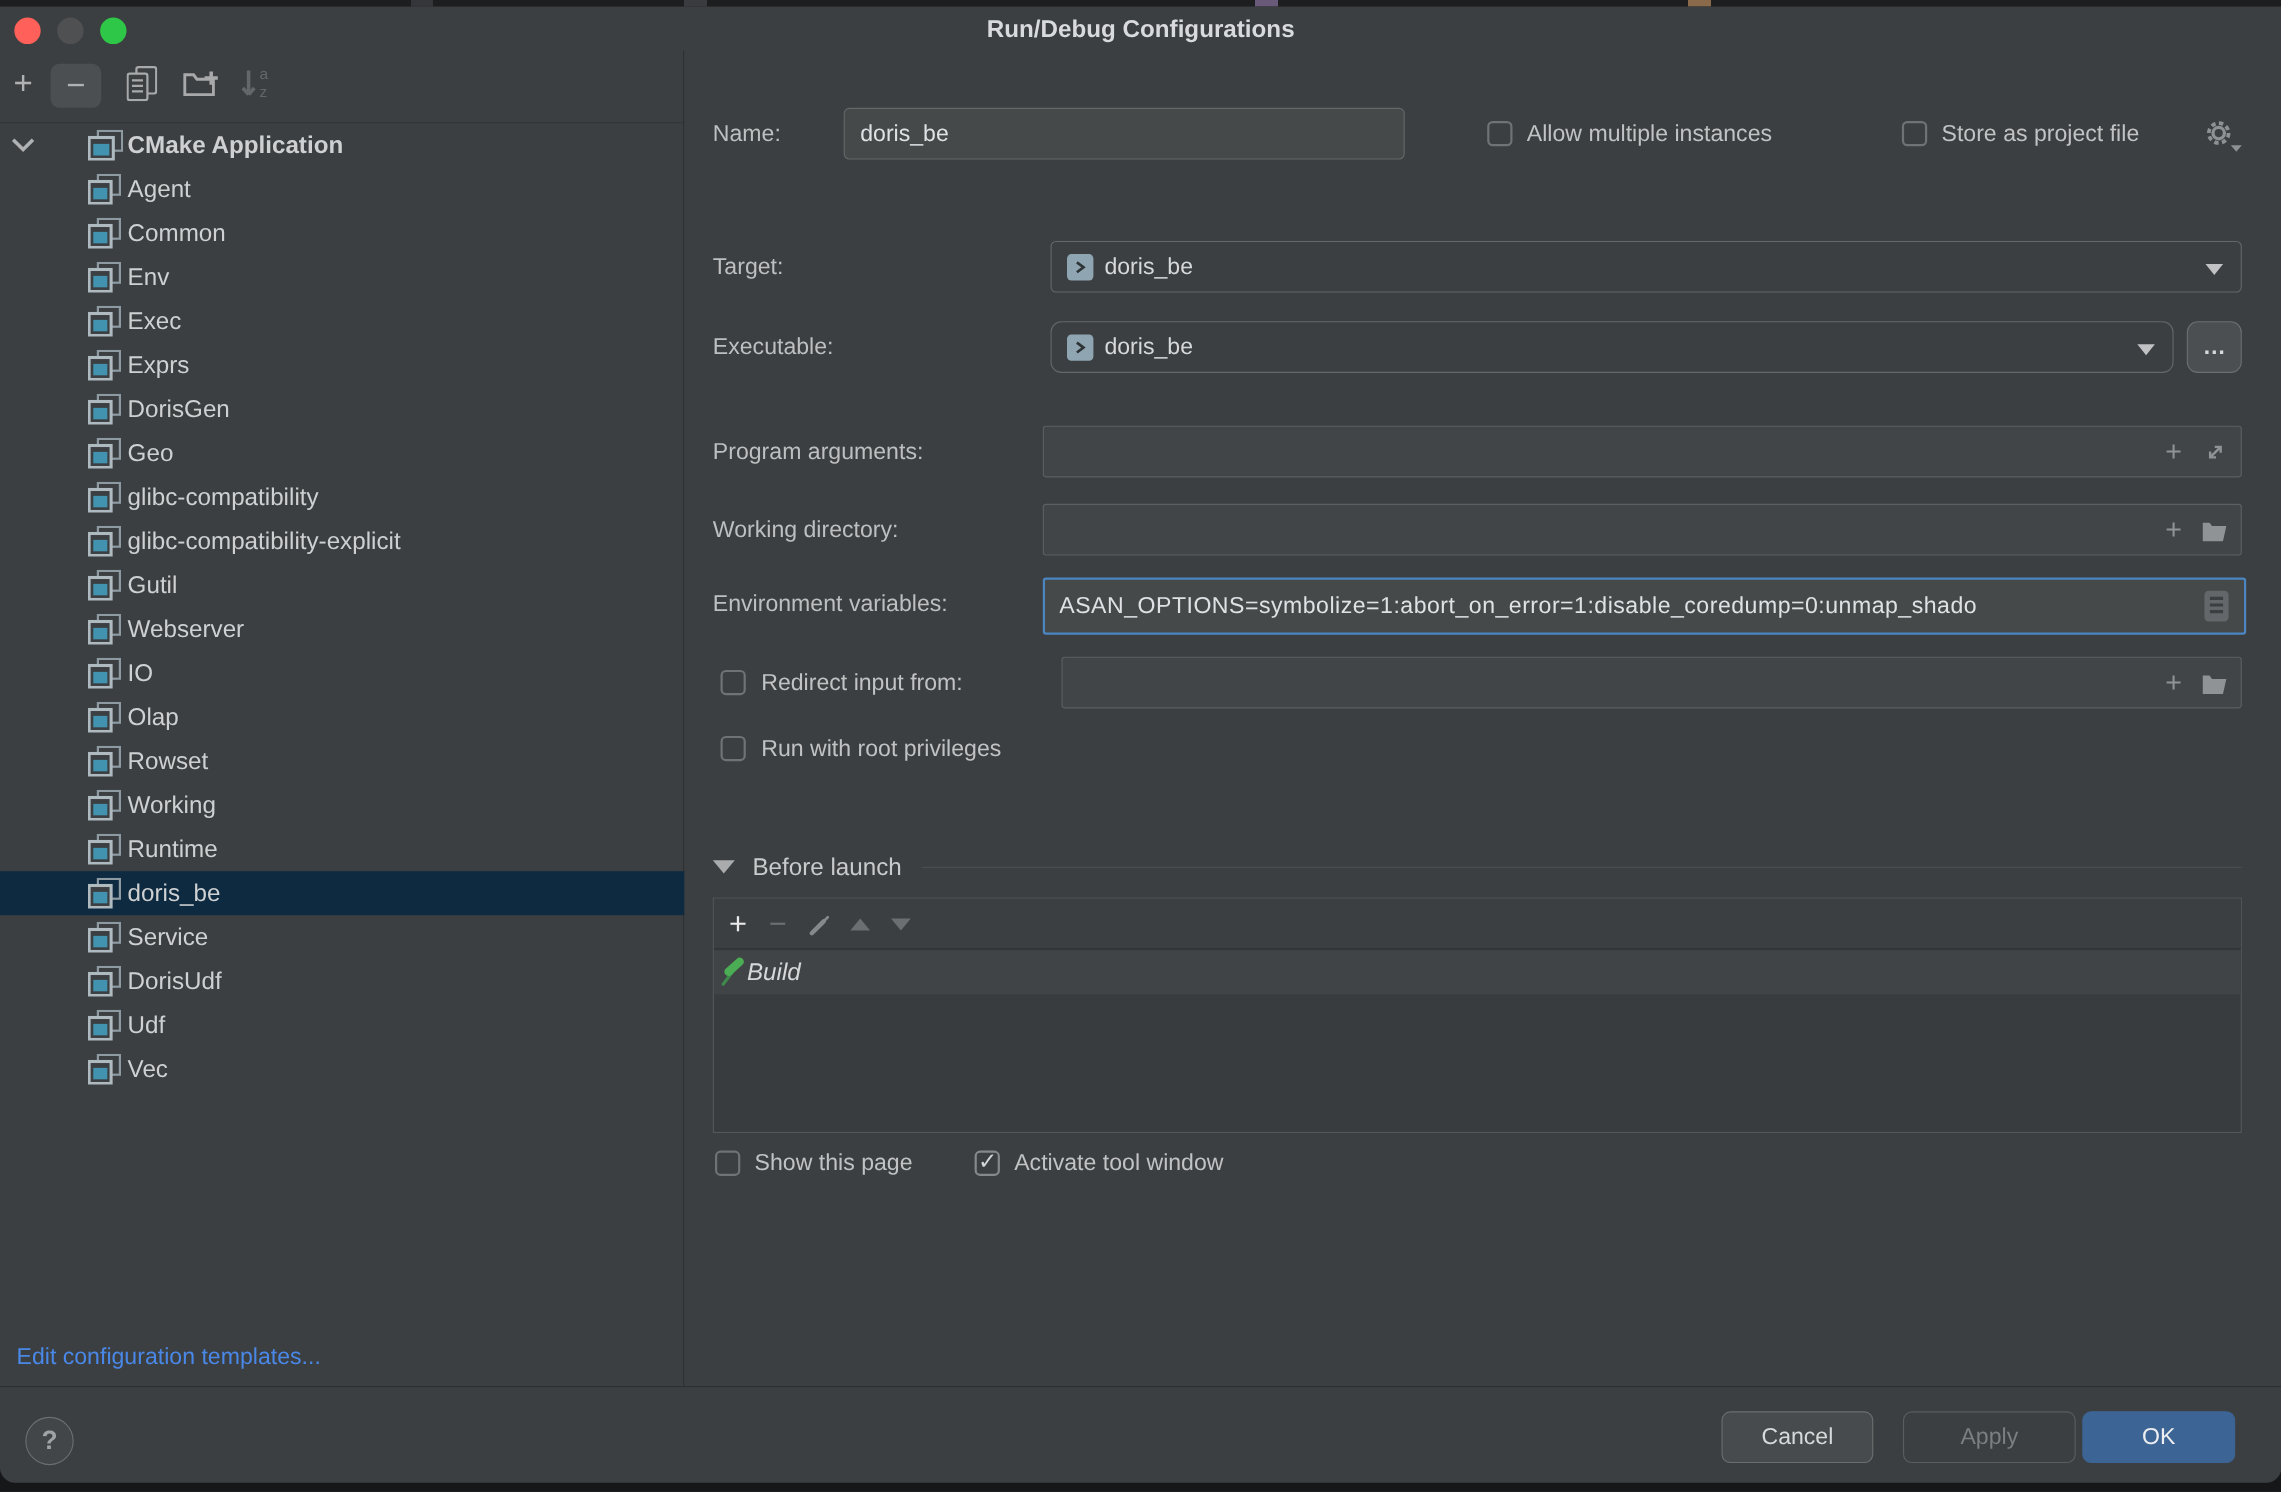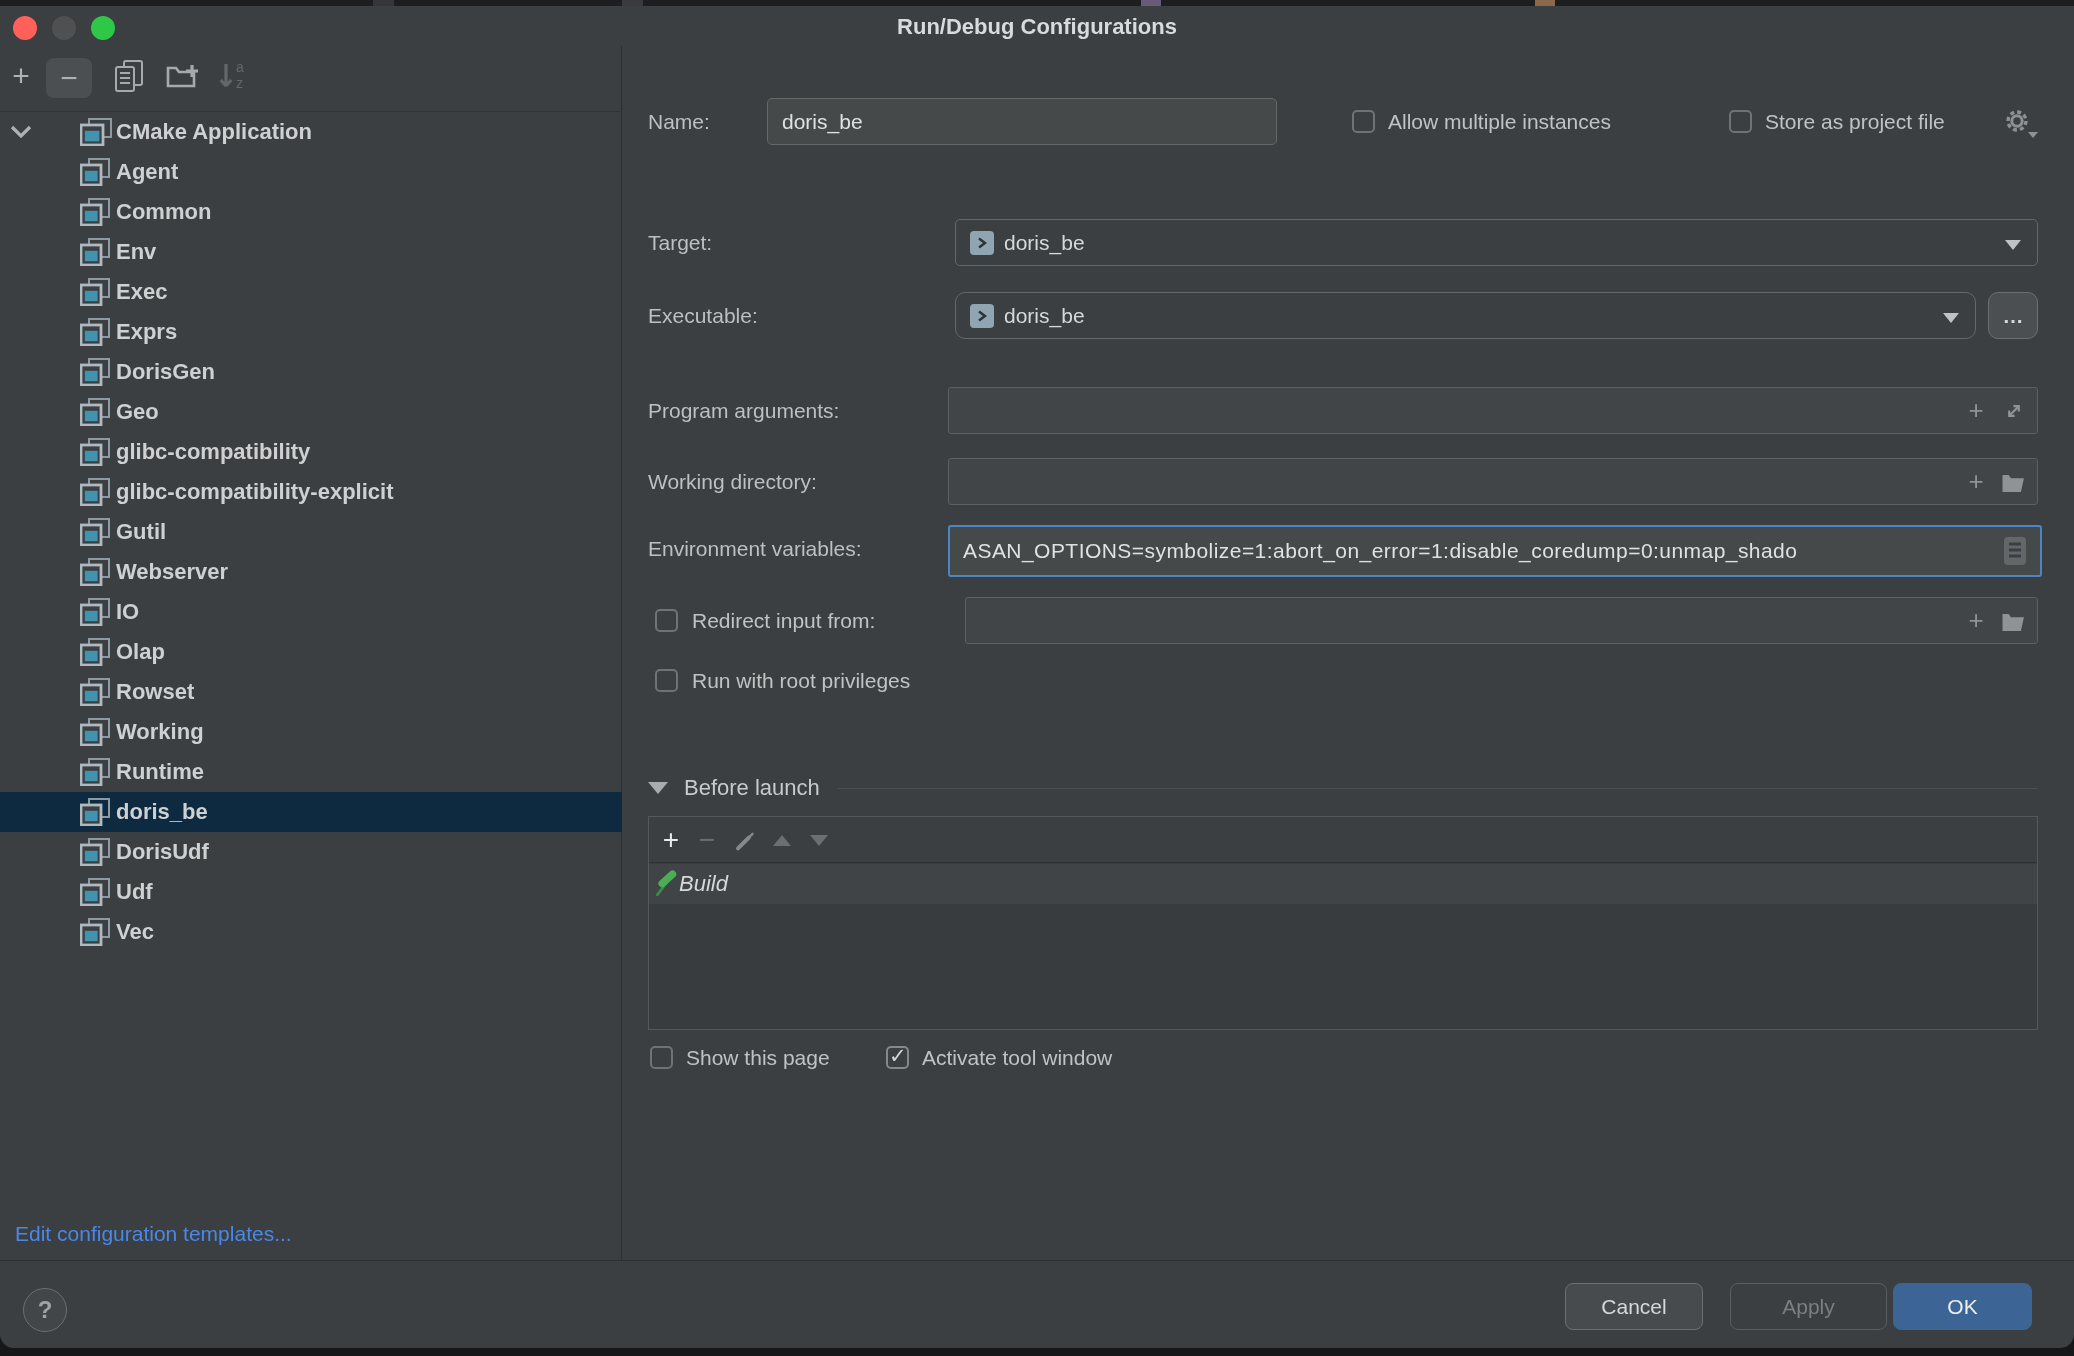--- a/index.html
+++ b/index.html
@@ -21,21 +21,21 @@
   #title{position:absolute;left:0;top:0;width:100%;height:40px;text-align:center;
     line-height:42px;font-weight:bold;font-size:22px;color:#d8dadd;}
   .light{position:absolute;top:10px;width:24px;height:24px;border-radius:50%}
   
   #sidebar{position:absolute;left:0;top:40px;width:622px;height:1214px;border-right:1px solid var(--divider);}
   #side-toolbar{position:absolute;left:0;top:0;width:622px;height:66px;border-bottom:1px solid #323537;}
   .tbtn{position:absolute;top:6px;height:48px;display:flex;align-items:center;justify-content:center;color:#afb1b3;font-size:30px;}
   #minus-btn{background:#4b4f51;border-radius:8px;}
   
   #tree{position:absolute;left:0;top:66px;width:622px;}
-  .tree-row{position:relative;height:40px;display:flex;align-items:center;cursor:default;font-weight:bold;}
+  .tree-row{position:relative;height:40px;display:flex;align-items:center;cursor:default;}
   .tree-row.selected{background:var(--sel);}
   .tree-root{font-weight:bold;color:#d8dadd;font-size:23px;}
   .tree-root .chevron{position:absolute;left:10px;}
   .tree-root .app-icon{margin-left:44px;}
   .tree-root .tree-label{margin-left:10px;}
   .tree-row .app-icon{margin-left:80px;width:30px;height:28px;flex:none;}
   .tree-row .tree-label{margin-left:6px;color:#ced0d2;font-size:22px;white-space:nowrap;}
   #edit-templates{position:absolute;left:15px;top:1164px;height:47px;line-height:47px;color:var(--link);cursor:pointer;font-size:21px;}
   
   .flabel{position:absolute;height:47px;line-height:47px;color:var(--text);white-space:nowrap;}
@@ -311,20 +311,30 @@
           <span class="tree-label">doris_be</span>
         </li>
         <li class="tree-row">
           <span class="app-icon">
             <svg width="30" height="28" viewBox="0 0 15 14">
               <rect x="4.5" y="0.5" width="10" height="9" fill="none" stroke="#8e9aa2"></rect>
               <rect x="0.5" y="3.5" width="10" height="10" fill="#3c3f41" stroke="#aeb9c0" stroke-width="1.4"></rect>
               <rect x="2.4" y="6.4" width="6.4" height="5.2" fill="#4193b0"></rect>
             </svg>
           </span>
+          <span class="tree-label">Service</span>
+        </li>
+        <li class="tree-row">
+          <span class="app-icon">
+            <svg width="30" height="28" viewBox="0 0 15 14">
+              <rect x="4.5" y="0.5" width="10" height="9" fill="none" stroke="#8e9aa2"></rect>
+              <rect x="0.5" y="3.5" width="10" height="10" fill="#3c3f41" stroke="#aeb9c0" stroke-width="1.4"></rect>
+              <rect x="2.4" y="6.4" width="6.4" height="5.2" fill="#4193b0"></rect>
+            </svg>
+          </span>
           <span class="tree-label">DorisUdf</span>
         </li>
         <li class="tree-row">
           <span class="app-icon">
             <svg width="30" height="28" viewBox="0 0 15 14">
               <rect x="4.5" y="0.5" width="10" height="9" fill="none" stroke="#8e9aa2"></rect>
               <rect x="0.5" y="3.5" width="10" height="10" fill="#3c3f41" stroke="#aeb9c0" stroke-width="1.4"></rect>
               <rect x="2.4" y="6.4" width="6.4" height="5.2" fill="#4193b0"></rect>
             </svg>
           </span>

